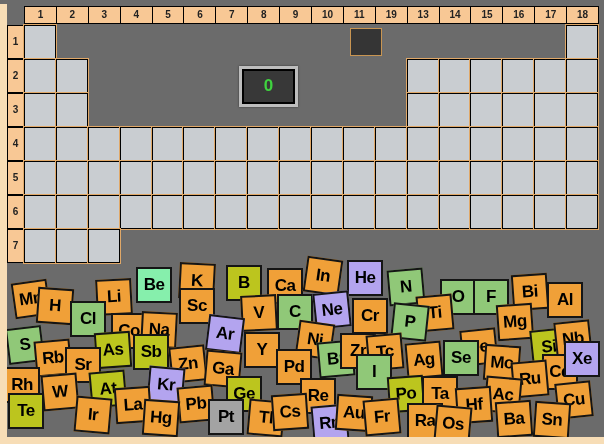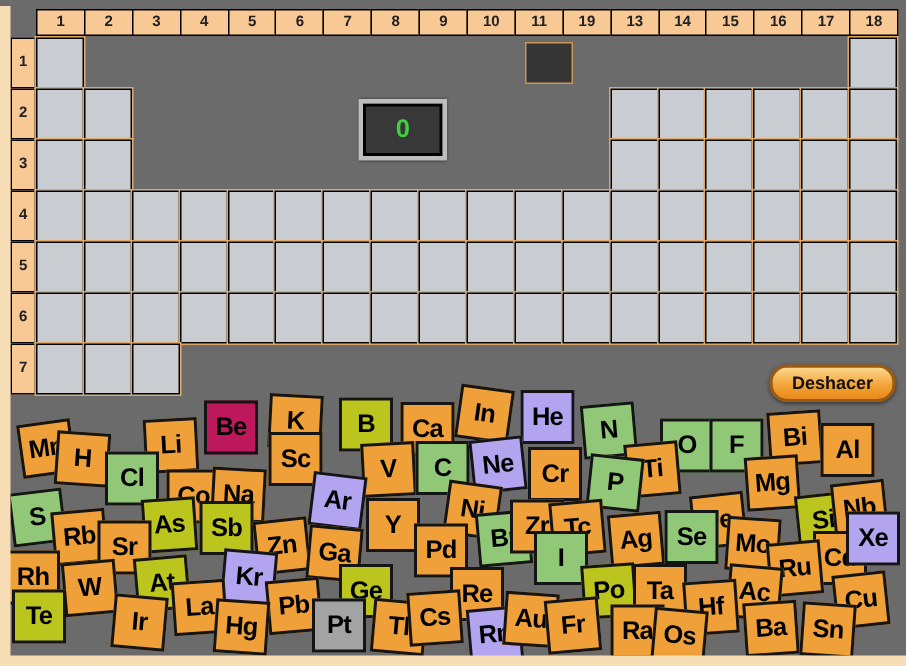--- a/index.html
+++ b/index.html
@@ -142,27 +142,26 @@
       <div class="cell" style="left: 87.78px; top: 229px;"></div>
     </div>
 
 
   <div class="swatch"></div>
 
   <div class="score-box">
     <span class="score-value">0</span>
   </div>
 
-  <div class="undo-btn">Deshacer</div>
 
   <div>
       <div class="tile" style="left: 13px; top: 281px; background: rgb(240, 160, 56); transform: rotate(-8deg);">Mn</div>
       <div class="tile" style="left: 37px; top: 288px; background: rgb(240, 160, 56); transform: rotate(4deg);">H</div>
       <div class="tile" style="left: 96px; top: 279px; background: rgb(240, 160, 56); transform: rotate(-3deg);">Li</div>
-      <div class="tile" style="left: 136px; top: 267px; background: #be185d;">Be</div>
+      <div class="tile" style="left: 136px; top: 267px; background: #86efac;">Be</div>
       <div class="tile" style="left: 179px; top: 263px; background: rgb(240, 160, 56); transform: rotate(3deg);">K</div>
       <div class="tile" style="left: 179px; top: 288px; background: rgb(240, 160, 56);">Sc</div>
       <div class="tile" style="left: 226px; top: 265px; background: rgb(188, 197, 30);">B</div>
       <div class="tile" style="left: 267px; top: 268px; background: rgb(240, 160, 56);">Ca</div>
       <div class="tile" style="left: 305px; top: 258px; background: rgb(240, 160, 56); transform: rotate(8deg);">In</div>
       <div class="tile" style="left: 347px; top: 260px; background: rgb(179, 164, 239);">He</div>
       <div class="tile" style="left: 388px; top: 269px; background: rgb(144, 200, 120); transform: rotate(-5deg);">N</div>
       <div class="tile" style="left: 440px; top: 279px; background: rgb(144, 200, 120);">O</div>
       <div class="tile" style="left: 473px; top: 279px; background: rgb(144, 200, 120);">F</div>
       <div class="tile" style="left: 512px; top: 274px; background: rgb(240, 160, 56); transform: rotate(-4deg);">Bi</div>

